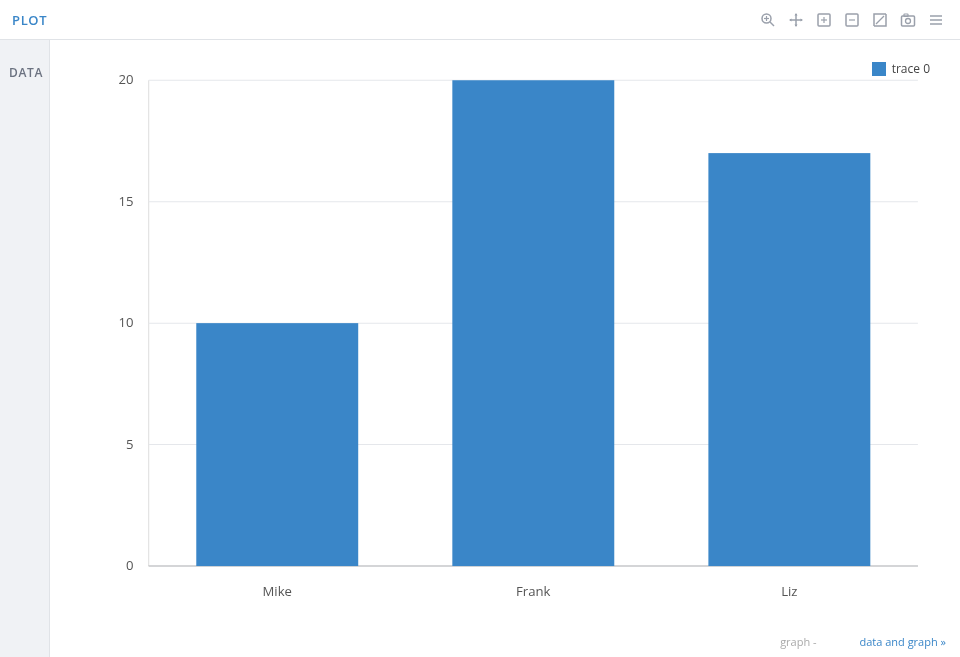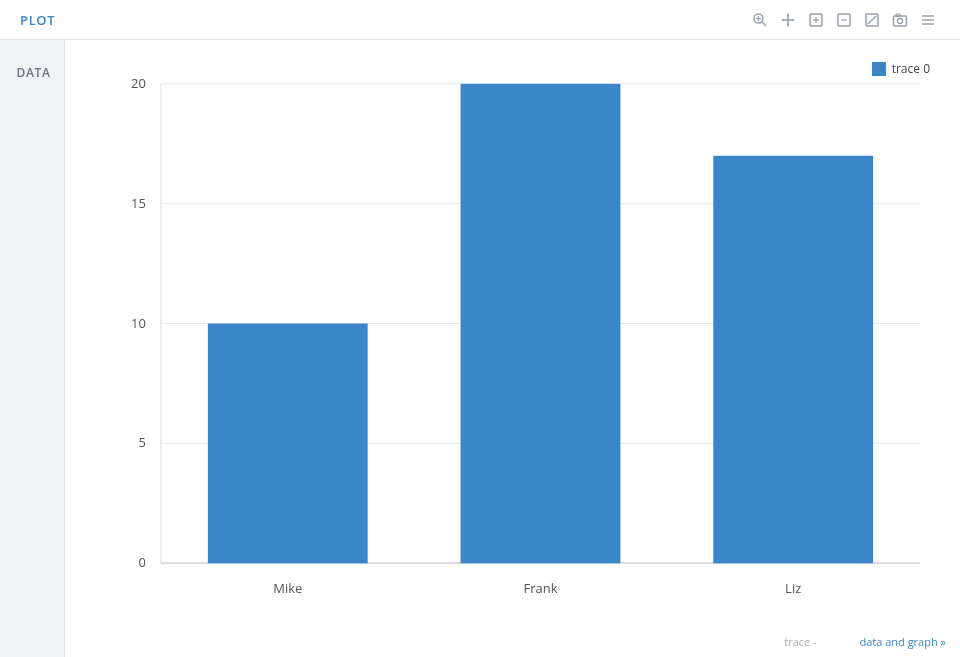--- a/index.html
+++ b/index.html
@@ -13,21 +13,21 @@
       flex-direction: column;
     }
 
     .top-bar {
       height: 40px;
       background: #fff;
       border-bottom: 1px solid #e0e3e7;
       display: flex;
       align-items: center;
       justify-content: space-between;
-      padding: 0 20px;
+      padding: 0 12px;
     }
 
     .top-bar-left {
       font-size: 13px;
       font-weight: 600;
       color: #3a86c8;
       letter-spacing: 0.05em;
     }
 
     .toolbar-icons {
@@ -48,21 +48,21 @@
       border-radius: 2px;
     }
 
     .main-content {
       display: flex;
       flex: 1;
       overflow: hidden;
     }
 
     .sidebar {
-      width: 65px;
+      width: 50px;
       background: #f0f2f5;
       border-right: 1px solid #e0e3e7;
       display: flex;
       flex-direction: column;
       align-items: center;
       padding-top: 10px;
       gap: 4px;
     }
 
     .sidebar-item {
@@ -227,16 +227,16 @@
       <rect x="127" y="260" width="160" height="240" fill="#3a86c8"></rect>
       <rect x="380" y="20" width="160" height="480" fill="#3a86c8"></rect>
       <rect x="633" y="92" width="160" height="408" fill="#3a86c8"></rect>
 
       <text x="207" y="530" text-anchor="middle" font-size="13" fill="#555">Mike</text>
       <text x="460" y="530" text-anchor="middle" font-size="13" fill="#555">Frank</text>
       <text x="713" y="530" text-anchor="middle" font-size="13" fill="#555">Liz</text>
     </svg>
 
     <div class="plotly-footer">
-      <span>trace - </span><a href="#">data and graph »</a>
+      <span>graph - </span><a href="#">data and graph »</a>
     </div>
   </div>
 </div>
 
 </body></html>

